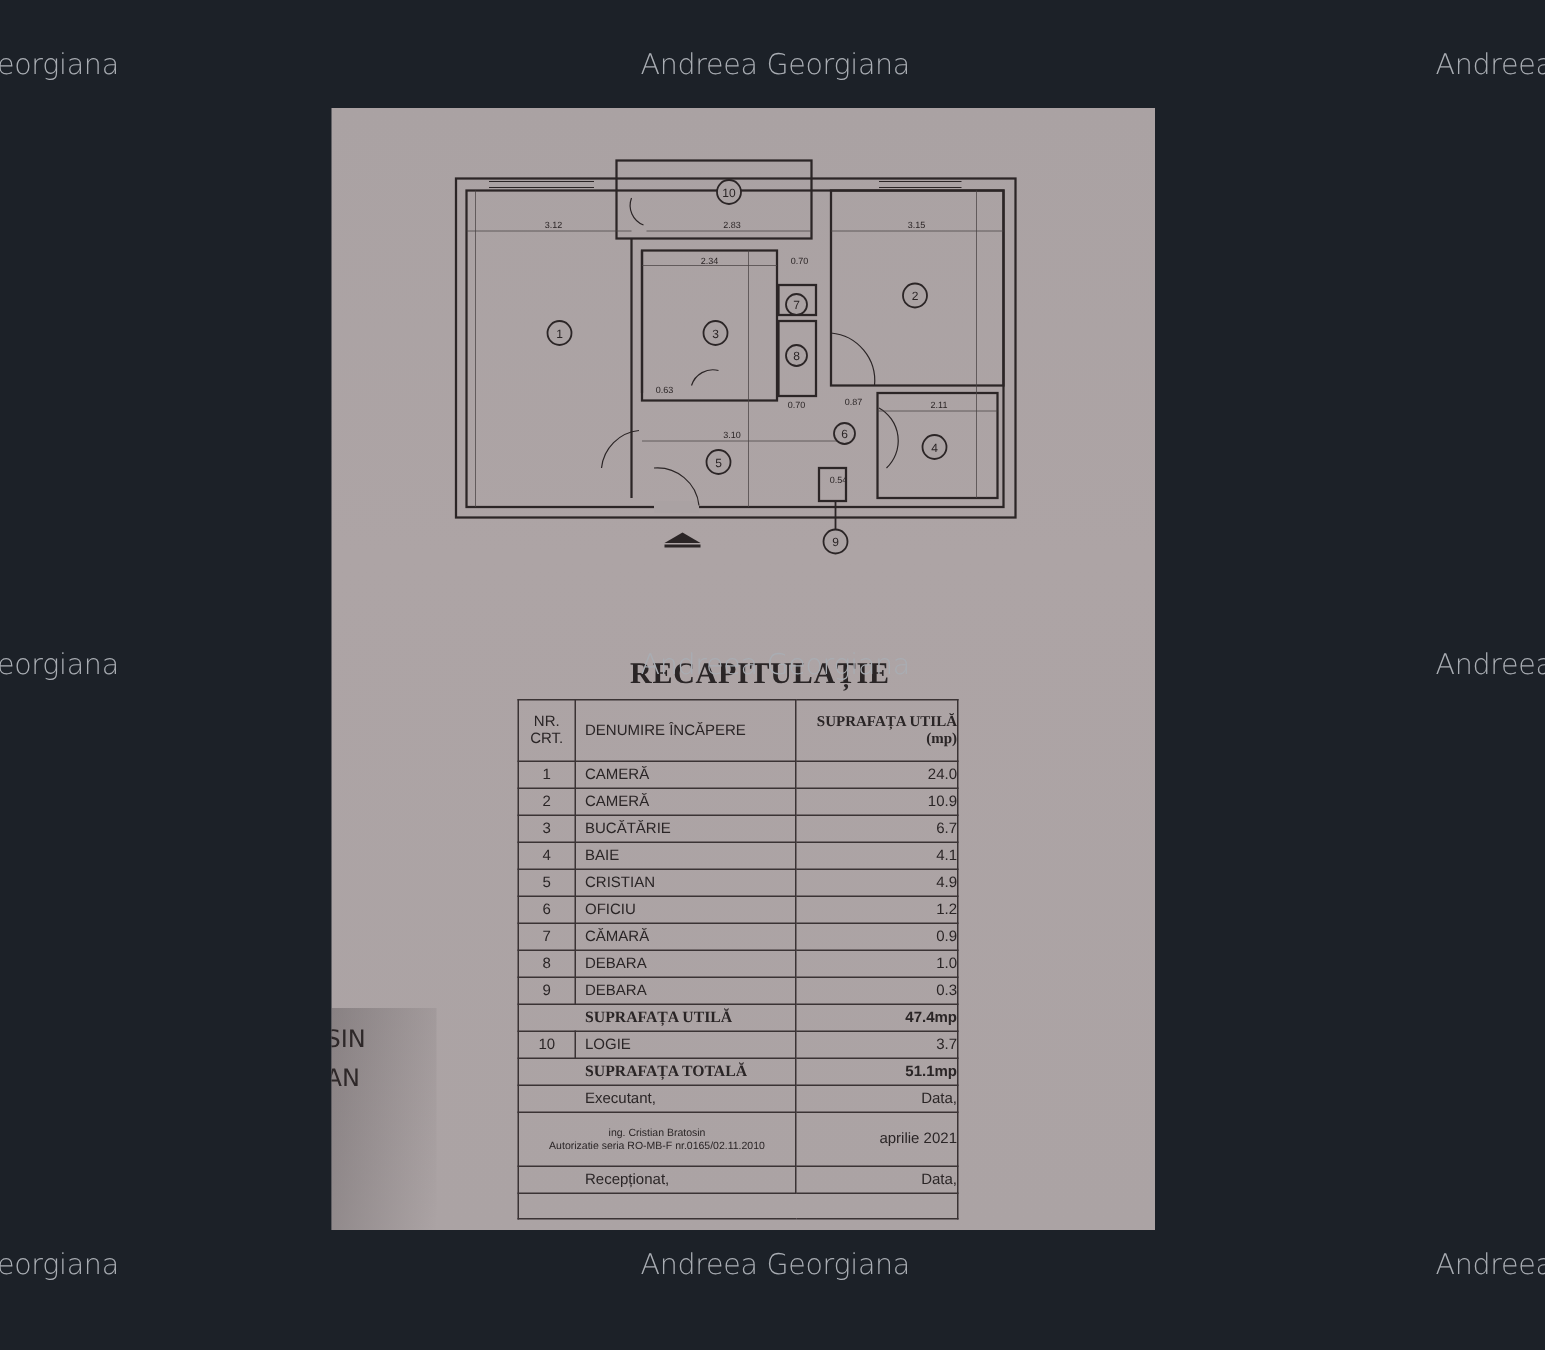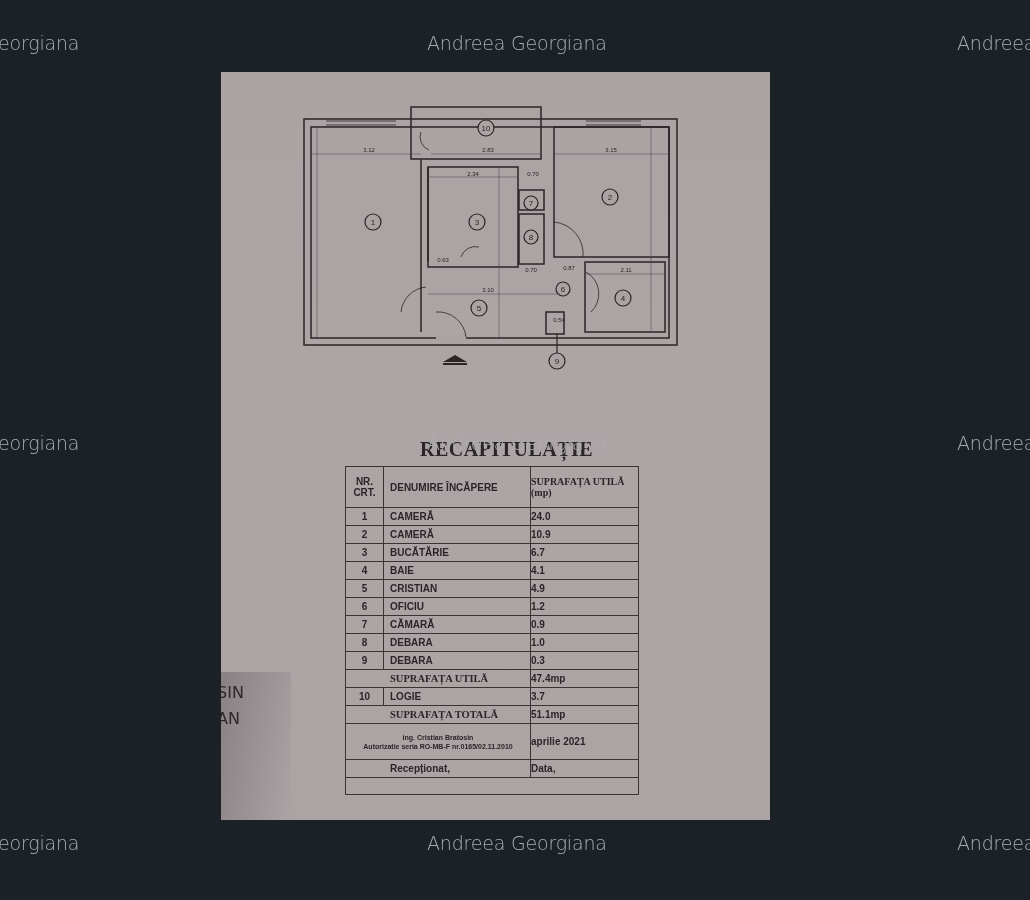--- a/index.html
+++ b/index.html
@@ -24,26 +24,26 @@
   svg.plan { position:absolute; left:0; top:0; }
   .recap-title {
     position:absolute; left:199px; top:366px; font-family:"Liberation Serif", serif;
     font-size:20px; font-weight:bold; color:#2a2526; letter-spacing:0.5px;
   }
   table.recap {
     position:absolute; left:124px; top:394px; width:294px;
     border-collapse:collapse; font-size:10px; color:#2a2526;
   }
   table.recap td, table.recap th {
-    border:1.4px solid #3a3334; padding:0; height:17px; font-weight:bold;
+    border:1.4px solid #3a3334; padding:0; height:17px; font-weight:normal;
   }
   table.recap th { height:40px; font-size:10px; }
   .c1 { width:37px; text-align:center; }
   .c2 { width:140px; padding-left:6px !important; text-align:left; }
-  .c3 { text-align:left; }
+  .c3 { text-align:right; }
   .serifb { font-family:"Liberation Serif", serif; font-weight:bold !important; font-size:10.5px; }
   .small { font-size:7px; line-height:9px; }
   .sig {
     position:absolute; left:35px; top:602px; color:#3c3536; font-size:12px; line-height:15px;
     font-family:"DejaVu Sans", sans-serif;
   }
   .sig-big {
     position:absolute; left:-4px; top:608px; color:#2e2829; font-size:16px; line-height:26px;
     font-family:"DejaVu Sans", sans-serif;
   }
@@ -215,20 +215,24 @@
     </tr>
     <tr>
       <td class="c1">10</td>
           <td class="c2">LOGIE</td>
           <td class="c3">3.7</td>
     </tr>
     <tr>
       <td colspan="2" class="serifb" style="padding-left:44px">SUPRAFAȚA TOTALĂ</td>
       <td class="c3" style="font-weight:bold">51.1mp</td>
     </tr>
+    <tr>
+      <td colspan="2" style="padding-left:44px">Executant,</td>
+      <td class="c3">Data,</td>
+    </tr>
     <tr style="height:36px">
       <td colspan="2" class="small" style="text-align:center">
         <div>ing. Cristian Bratosin</div>
         <div>Autorizatie seria RO-MB-F nr.0165/02.11.2010</div>
       </td>
       <td class="c3">aprilie 2021</td>
     </tr>
     <tr>
       <td colspan="2" style="padding-left:44px">Recepționat,</td>
       <td class="c3">Data,</td>

